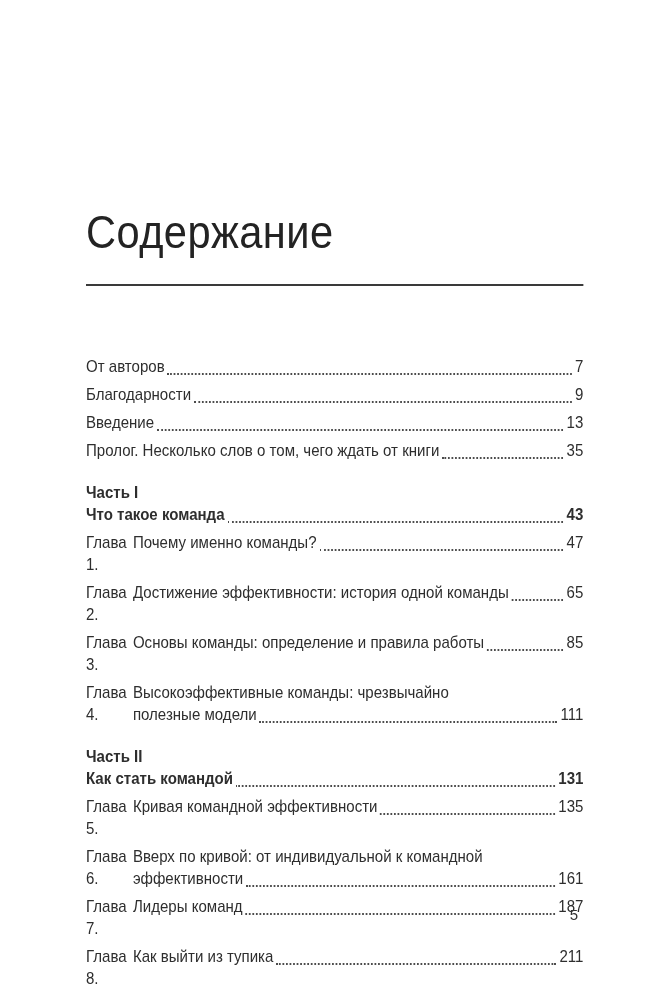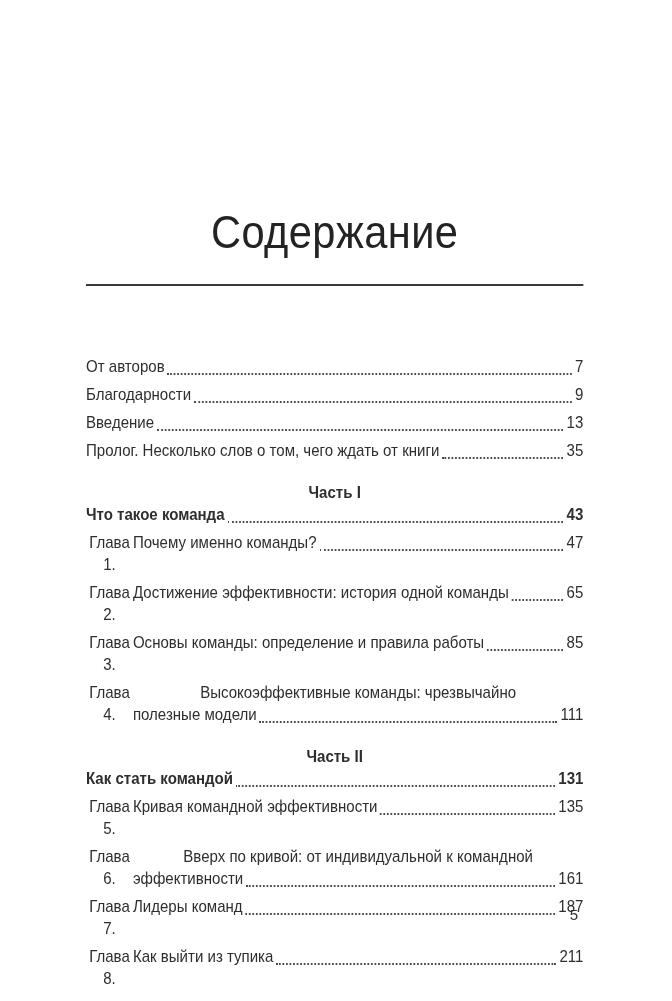--- a/index.html
+++ b/index.html
@@ -6,21 +6,20 @@
   body {
     width: 672px; height: 1001px;
     background: #f4f4f2;
     font-family: "Liberation Sans", sans-serif;
   }
   .sheet {
     position: relative;
     width: 672px; height: 1001px;
     background: #ffffff;
     overflow: hidden;
-    text-align: center;
   }
   
   .content {
     position: absolute;
     left: 86px; top: 0;
     width: 562px;
     transform: scaleX(0.885);
     transform-origin: top left;
     color: #2e2e2e;
   }

